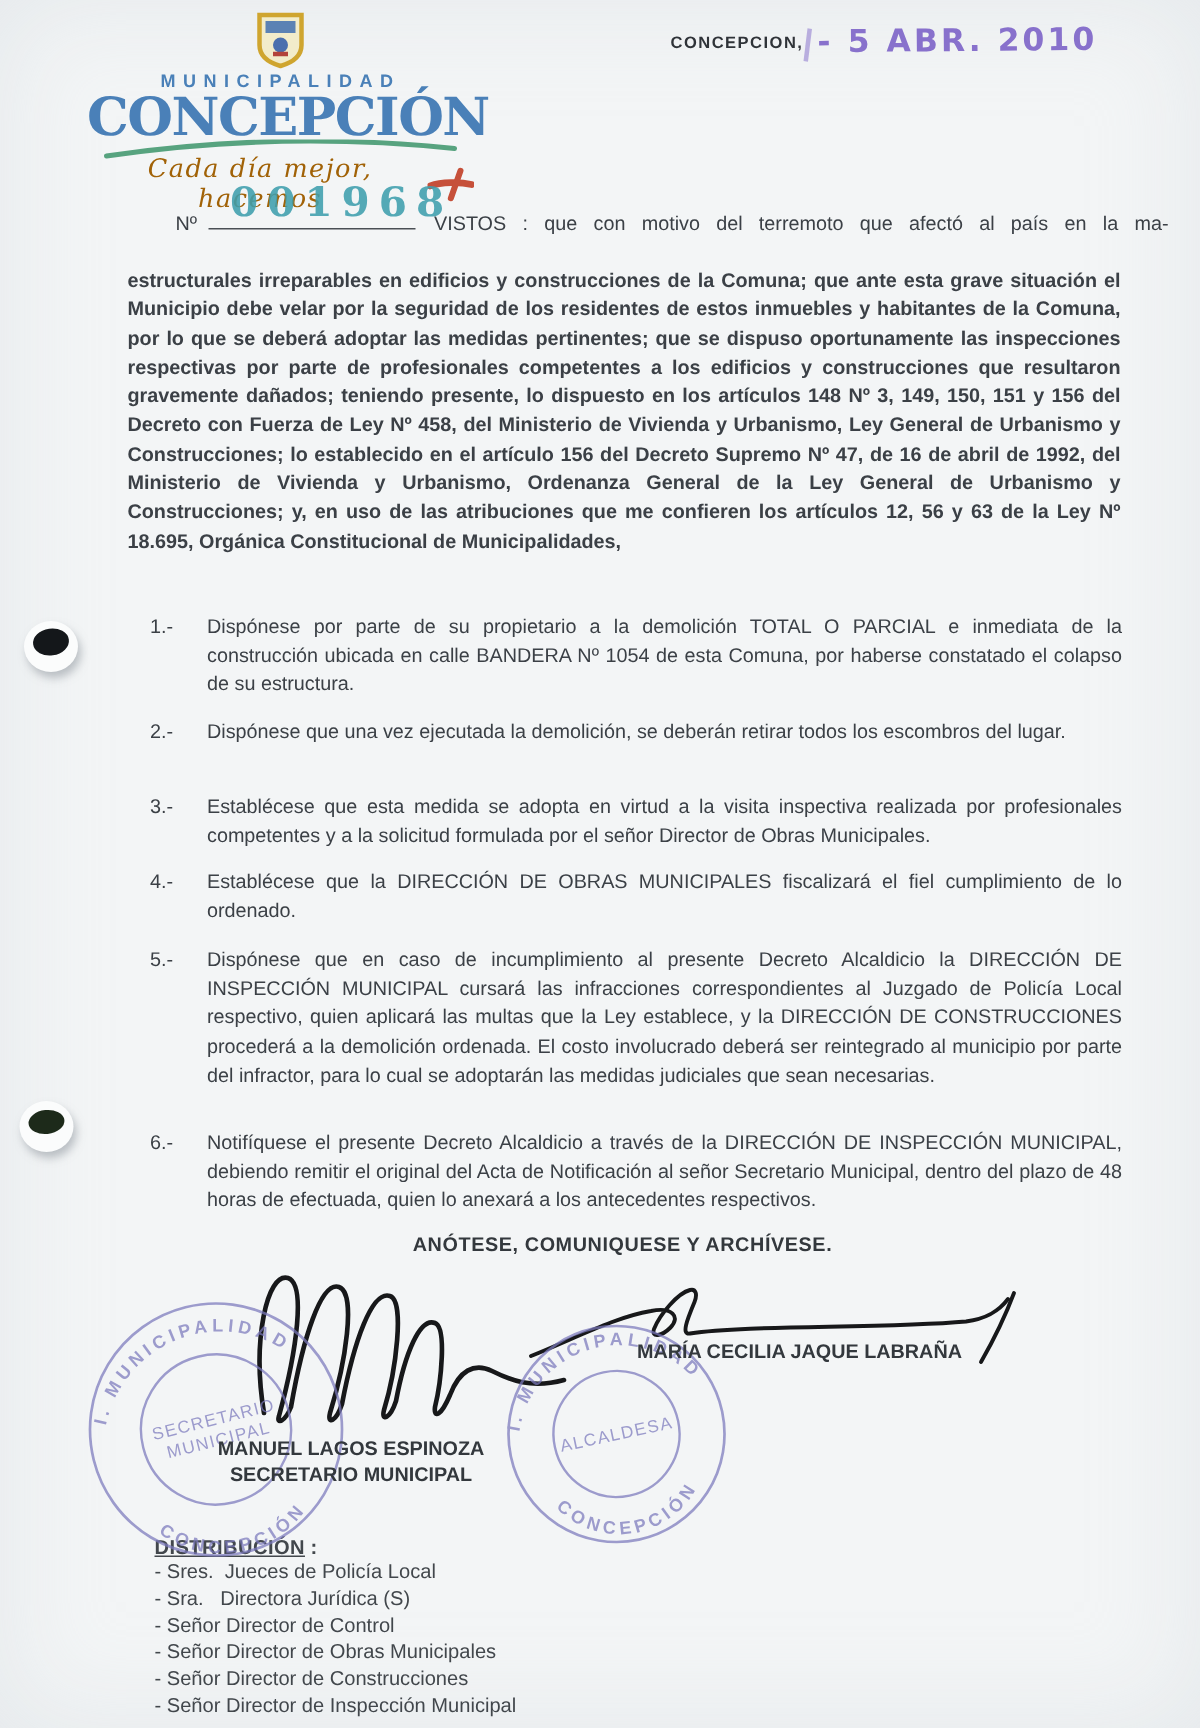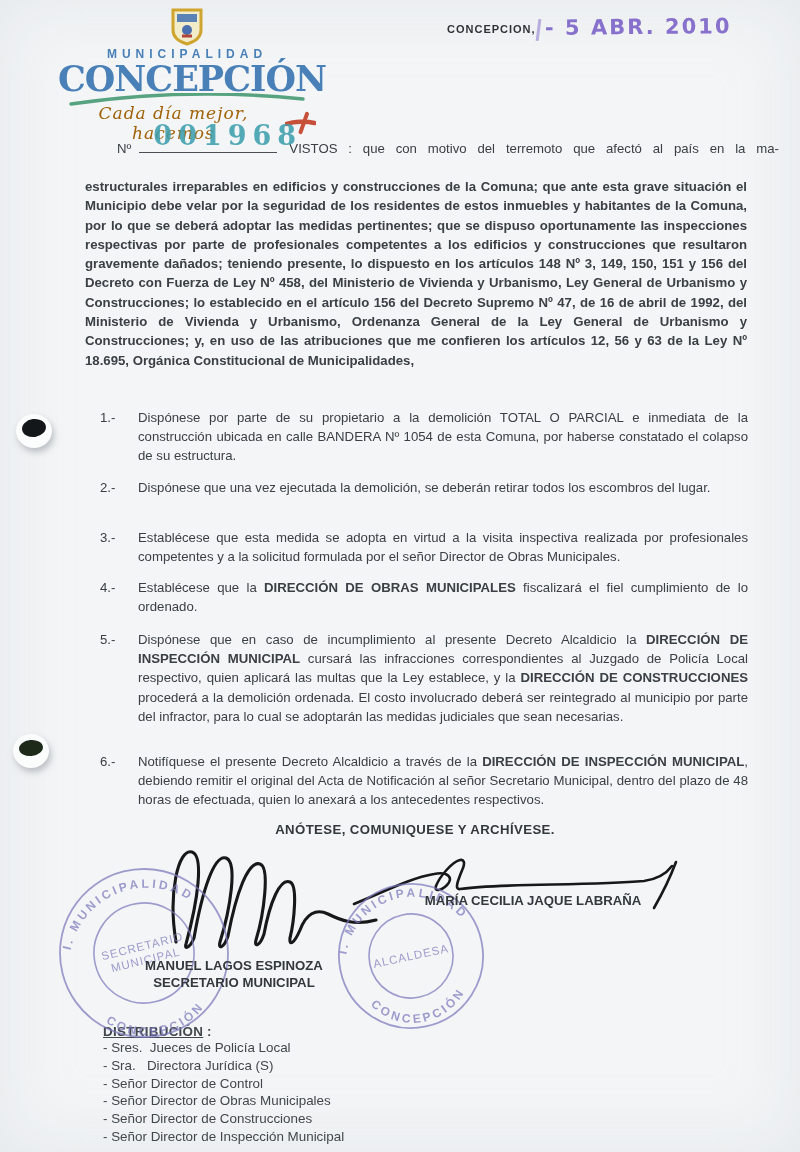--- a/index.html
+++ b/index.html
@@ -32,21 +32,21 @@
   .nblank{flex:none;width:138px;border-bottom:1.6px solid #4a4f55;margin:0 12px 0 8px;position:relative;height:14px;}
   .nstamp{position:absolute;left:14px;bottom:1px;font-family:"DejaVu Serif",serif;font-weight:bold;font-size:27px;letter-spacing:6px;color:#3f9fae;opacity:.88;}
   .vline1{flex:1;text-align:justify;text-align-last:justify;}
   .vline2{position:absolute;left:260px;top:158px;width:487px;font-size:13.2px;text-align:justify;text-align-last:justify;}
   .vbody{position:absolute;left:85px;top:177px;width:662px;font-size:13.2px;line-height:19.3px;text-align:justify;font-weight:bold;}
   
   .dtitle{position:absolute;left:0;top:369px;width:100%;text-align:center;font-weight:bold;font-size:15px;letter-spacing:7px;color:#33383d;}
   .ditem{position:absolute;left:100px;width:648px;display:flex;font-size:13.2px;line-height:19.2px;}
   .inum{flex:none;width:38px;}
   .itext{flex:1;text-align:justify;}
-  .b{font-weight:bold;}
+  .b{font-weight:normal;}
   .i1{top:408px;} .i2{top:478px;} .i3{top:528px;} .i4{top:578px;} .i5{top:630px;} .i6{top:752px;}
   
   .closing{position:absolute;left:85px;top:822px;width:660px;text-align:center;font-weight:bold;font-size:13.2px;letter-spacing:.4px;color:#33383d;}
   .sig{position:absolute;}
   .sig-left{left:148px;top:834px;}
   .sig-right{left:348px;top:852px;}
   .nameblock{position:absolute;text-align:center;font-weight:bold;font-size:13.2px;line-height:17px;color:#33383d;z-index:4;}
   .name-right{left:402px;top:892px;width:262px;}
   .name-left{left:118px;top:957px;width:232px;}
   .stamp{position:absolute;opacity:.72;z-index:2;}

